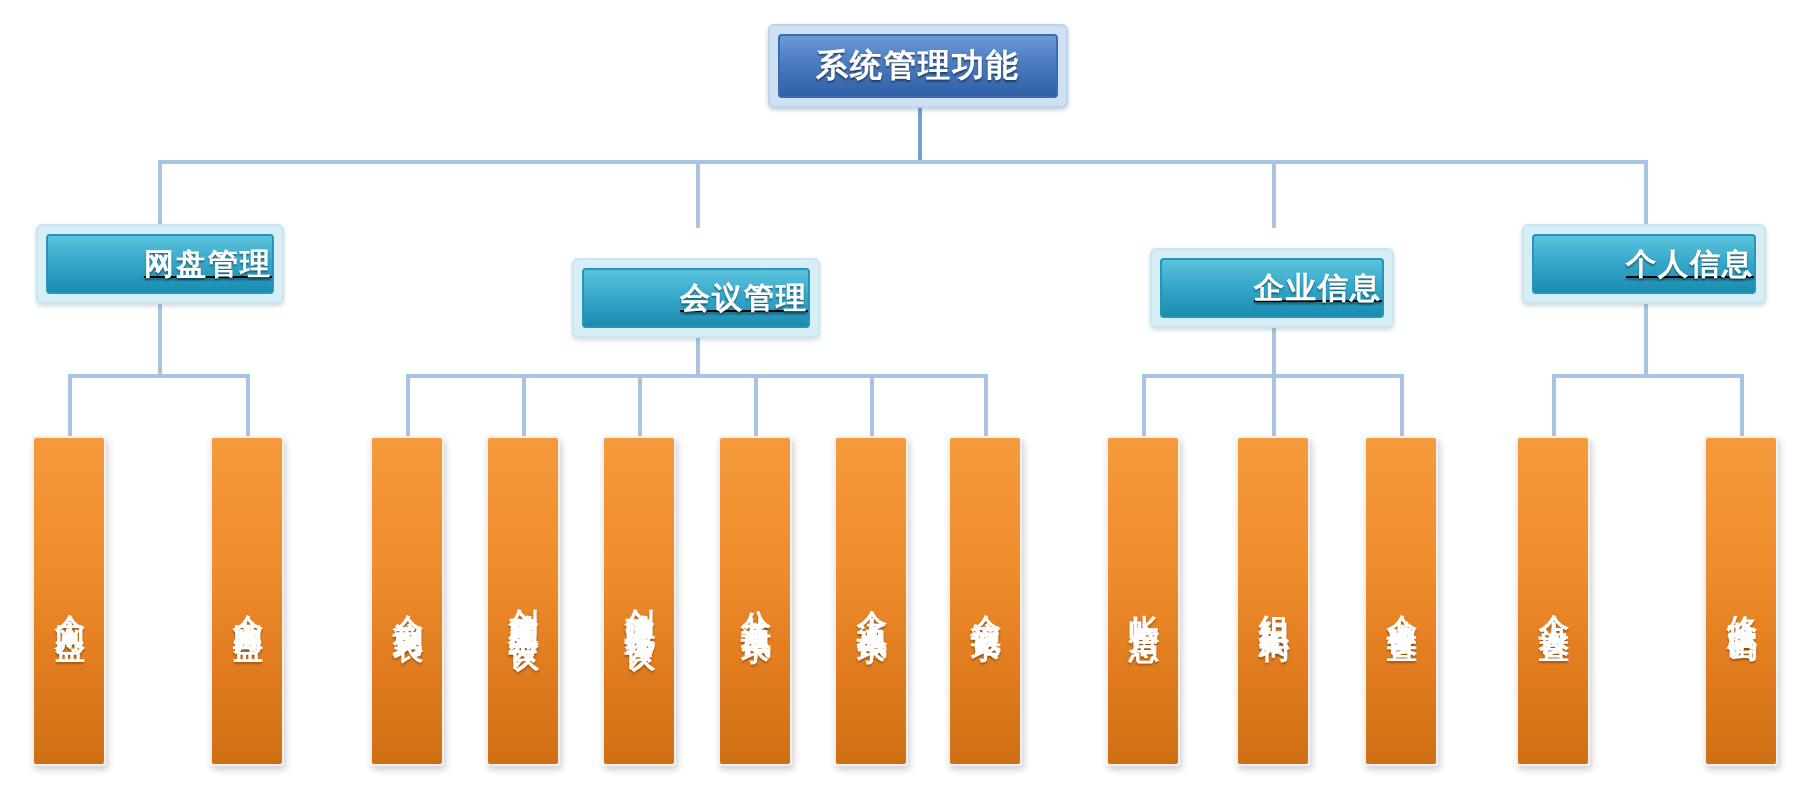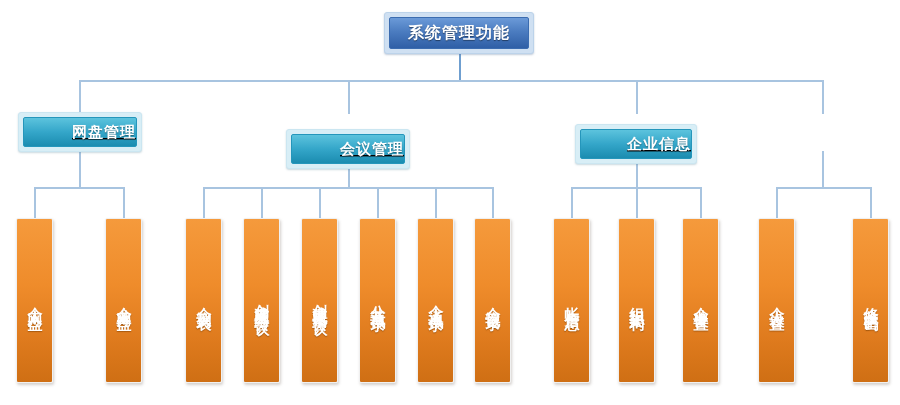--- a/index.html
+++ b/index.html
@@ -148,20 +148,27 @@
   </div>
 
   <div class="node lvl2" style="left:575px;top:124px;width:122px;height:40px;">
     <div class="frame">
       <div class="inner">
         <span class="label">企业信息</span>
       </div>
     </div>
   </div>
 
+  <div class="node lvl2" style="left:761px;top:112px;width:122px;height:40px;">
+    <div class="frame">
+      <div class="inner">
+        <span class="label">个人信息</span>
+      </div>
+    </div>
+  </div>
 
   <div class="node leaf" style="left:16px;top:218px;width:37px;height:165px;">
     <div class="frame">
       <div class="inner">
         <span class="label">个人网盘</span>
       </div>
     </div>
   </div>
   <div class="node leaf" style="left:105px;top:218px;width:37px;height:165px;">
     <div class="frame">

